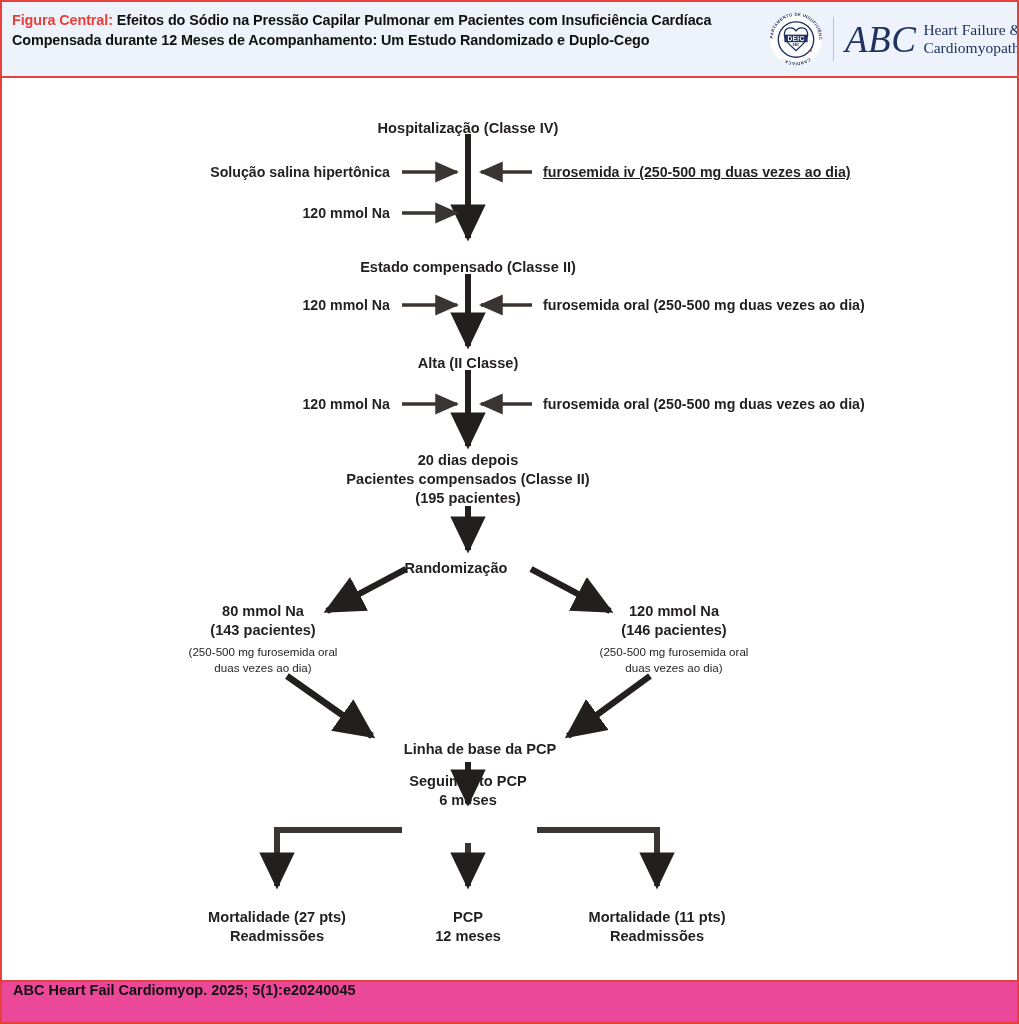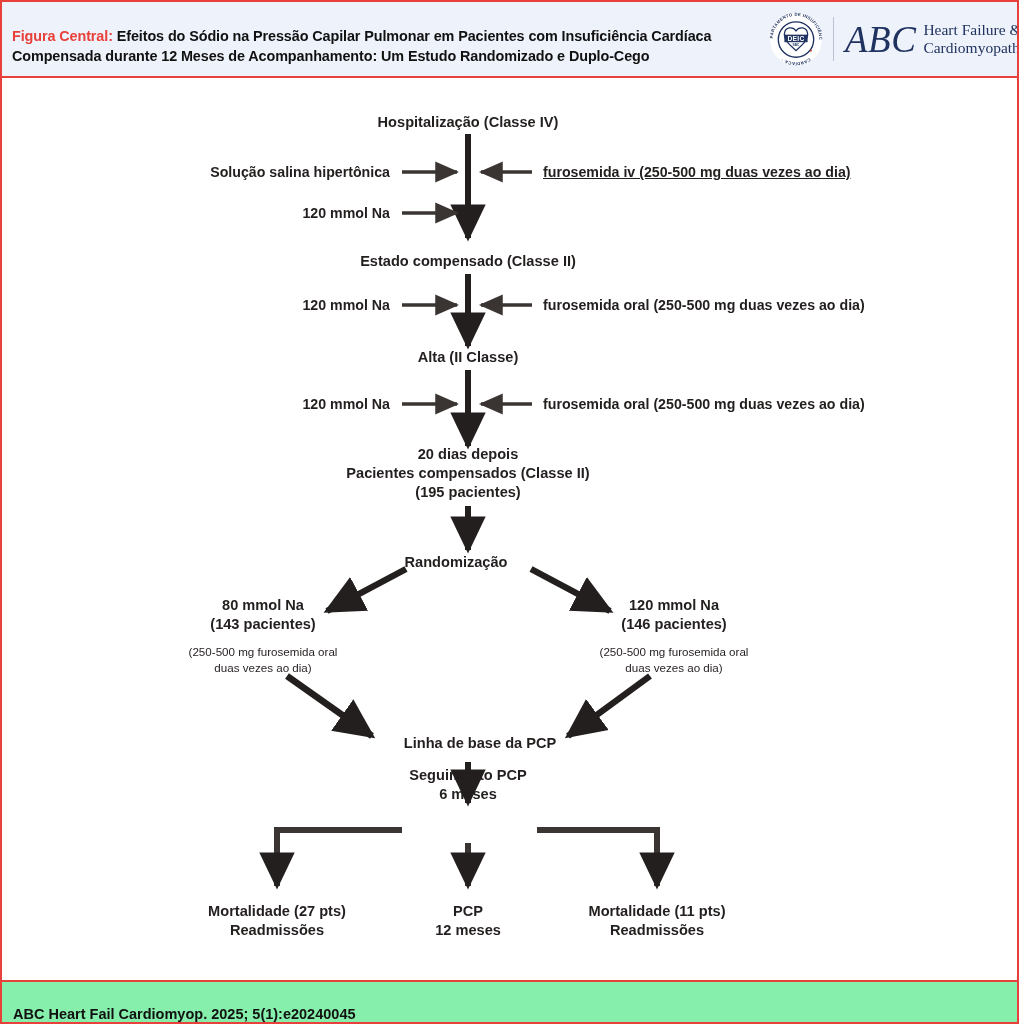--- a/index.html
+++ b/index.html
@@ -30,21 +30,21 @@
     width: 100%;
     height: 76px;
     box-sizing: border-box;
     background: #eef2fa;
     border-bottom: 2px solid #e8403a;
     display: flex;
     align-items: flex-start;
   }
   .header-title-wrap {
     flex: 1 1 auto;
-    padding: 25px 10px 0 10px;
+    padding: 9px 10px 0 10px;
     min-width: 0;
   }
   .header-title {
     font-size: 14.4px;
     font-weight: bold;
     line-height: 1.38;
     color: #111111;
     letter-spacing: -0.1px;
   }
   .header-label {
@@ -94,24 +94,24 @@
   }
 
   
   .footer-band {
     position: absolute;
     left: 0;
     bottom: 0;
     width: 100%;
     height: 42px;
     box-sizing: border-box;
-    background: #86efac;
+    background: #ec4899;
     border-top: 2px solid #e8403a;
     display: flex;
-    align-items: flex-end;
+    align-items: flex-start;
     padding-left: 11px;
     margin-top: 44px;
   }
   .footer-text {
     font-size: 14.5px;
     font-weight: bold;
     color: #111111;
   }
 
   
@@ -132,20 +132,21 @@
   .node {
     position: absolute;
     color: #231f1e;
     text-align: center;
     white-space: nowrap;
     line-height: 1.30;
   }
   .node.bold {
     font-weight: bold;
     font-size: 14.6px;
+    margin-top: 6px;
   }
   .node.small {
     font-weight: normal;
     font-size: 11.6px;
     line-height: 1.34;
   }
   .node.lbl {
     font-weight: bold;
     font-size: 14.2px;
   }

